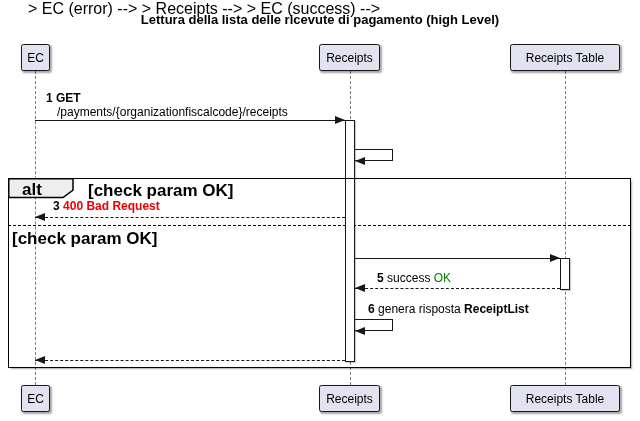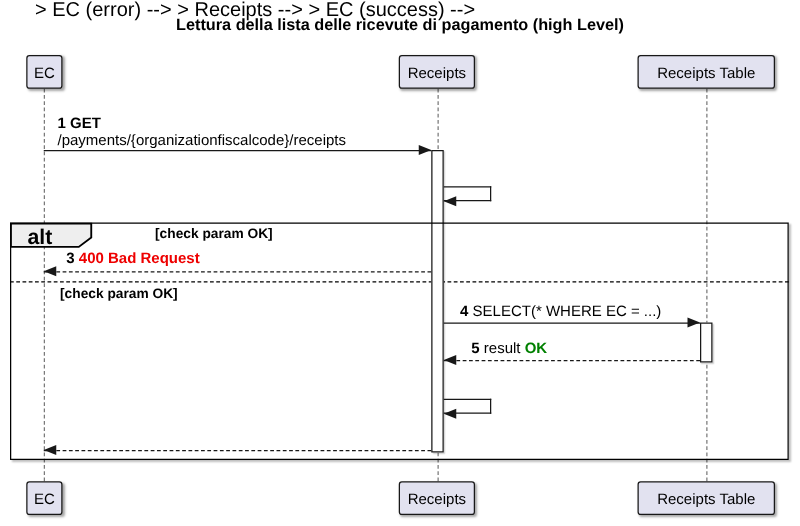--- a/index.html
+++ b/index.html
@@ -18,27 +18,27 @@
   .head-r{position:absolute;width:0;height:0;border-top:4px solid transparent;
           border-bottom:4px solid transparent;border-left:10px solid #181818;z-index:4;}
   .head-l{position:absolute;width:0;height:0;border-top:4px solid transparent;
           border-bottom:4px solid transparent;border-right:10px solid #181818;z-index:4;}
   .loop{position:absolute;width:38px;height:12px;border:1px solid #181818;border-left:none;
         box-sizing:border-box;z-index:4;}
   .msg{position:absolute;font-size:12px;line-height:14px;white-space:nowrap;z-index:7;}
   .num{font-weight:bold;}
   .b{font-weight:bold;}
   .red{color:#EE0000;font-weight:bold;}
-  .green{color:#008000;font-weight:bold;margin-top:24px;}
+  .green{color:#008000;font-weight:normal;margin-top:24px;}
   .frame{position:absolute;left:8px;top:178px;width:623px;height:190px;
          border:1.5px solid #000;box-sizing:border-box;z-index:6;pointer-events:none;
          box-shadow:1.5px 1.5px 1.5px rgba(0,0,0,0.25);}
   .pent{position:absolute;left:8px;top:178px;z-index:7;}
   .op{position:absolute;left:22px;top:180px;font-size:17px;font-weight:bold;z-index:8;}
-  .guard{position:absolute;font-size:11px;font-weight:bold;z-index:7;white-space:nowrap;margin-left:36px;}
+  .guard{position:absolute;font-size:17px;font-weight:bold;z-index:7;white-space:nowrap;}
   .divider{position:absolute;left:8px;top:225px;width:623px;height:0;
            border-top:1px dashed #000;z-index:2;}
 </style>
 </head>
 <body>
 
 <div class="canvas">
 
   <div class="title">Lettura della lista delle ricevute di pagamento (high Level)</div>
 
@@ -80,55 +80,56 @@
   <div class="guard" style="left:12px;top:229px;">[check param OK]</div>
 
   
   <div class="act" style="left:345px;top:120px;height:242px;"></div>
   <div class="act" style="left:560px;top:258px;height:32px;"></div>
 
   
   <div class="msg" style="left:46px;top:91px;">
     <div><span class="num">1</span>
       <span class="b">GET</span></div>
-    <div style=""><span>/payments/{organizationfiscalcode}/receipts</span></div>
+    <div style="margin-left:11px"><span>/payments/{organizationfiscalcode}/receipts</span></div>
   </div>
   <div class="lsolid" style="left:35px;top:120px;width:310px;"></div>
   <div class="head-r" style="left:335px;top:116px;"></div>
 
   
   <div class="loop" style="left:355px;top:149px;"></div>
   <div class="head-l" style="left:355px;top:157px;"></div>
 
   &gt; EC (error) --&gt;
   <div class="msg" style="left:53px;top:199px;">
     <span class="num">3</span>
     <span class="red">400 Bad Request</span>
   </div>
   <div class="ldash" style="left:35px;top:217px;width:310px;"></div>
   <div class="head-l" style="left:35px;top:213px;"></div>
 
   
-  <div class="msg" style="left:368px;top:242px;">
-    <span class="num">4</span>
-    <span>SELECT(* WHERE EC = ...)</span>
-  </div>
   <div class="lsolid" style="left:355px;top:258px;width:205px;"></div>
   <div class="head-r" style="left:550px;top:254px;"></div>
 
   &gt; Receipts --&gt;
   <div class="msg" style="left:377px;top:271px;">
     <span class="num">5</span>
-    <span>result</span>
+    <span>success</span>
     <span class="green">OK</span>
   </div>
   <div class="ldash" style="left:355px;top:288px;width:205px;"></div>
   <div class="head-l" style="left:355px;top:284px;"></div>
 
   
+  <div class="msg" style="left:368px;top:302px;">
+    <span class="num">6</span>
+    <span>genera risposta</span>
+    <span class="b">ReceiptList</span>
+  </div>
   <div class="loop" style="left:355px;top:319px;"></div>
   <div class="head-l" style="left:355px;top:327px;"></div>
 
   &gt; EC (success) --&gt;
   <div class="ldash" style="left:35px;top:360px;width:310px;"></div>
   <div class="head-l" style="left:35px;top:356px;"></div>
 
 </div>
 
 </body></html>

